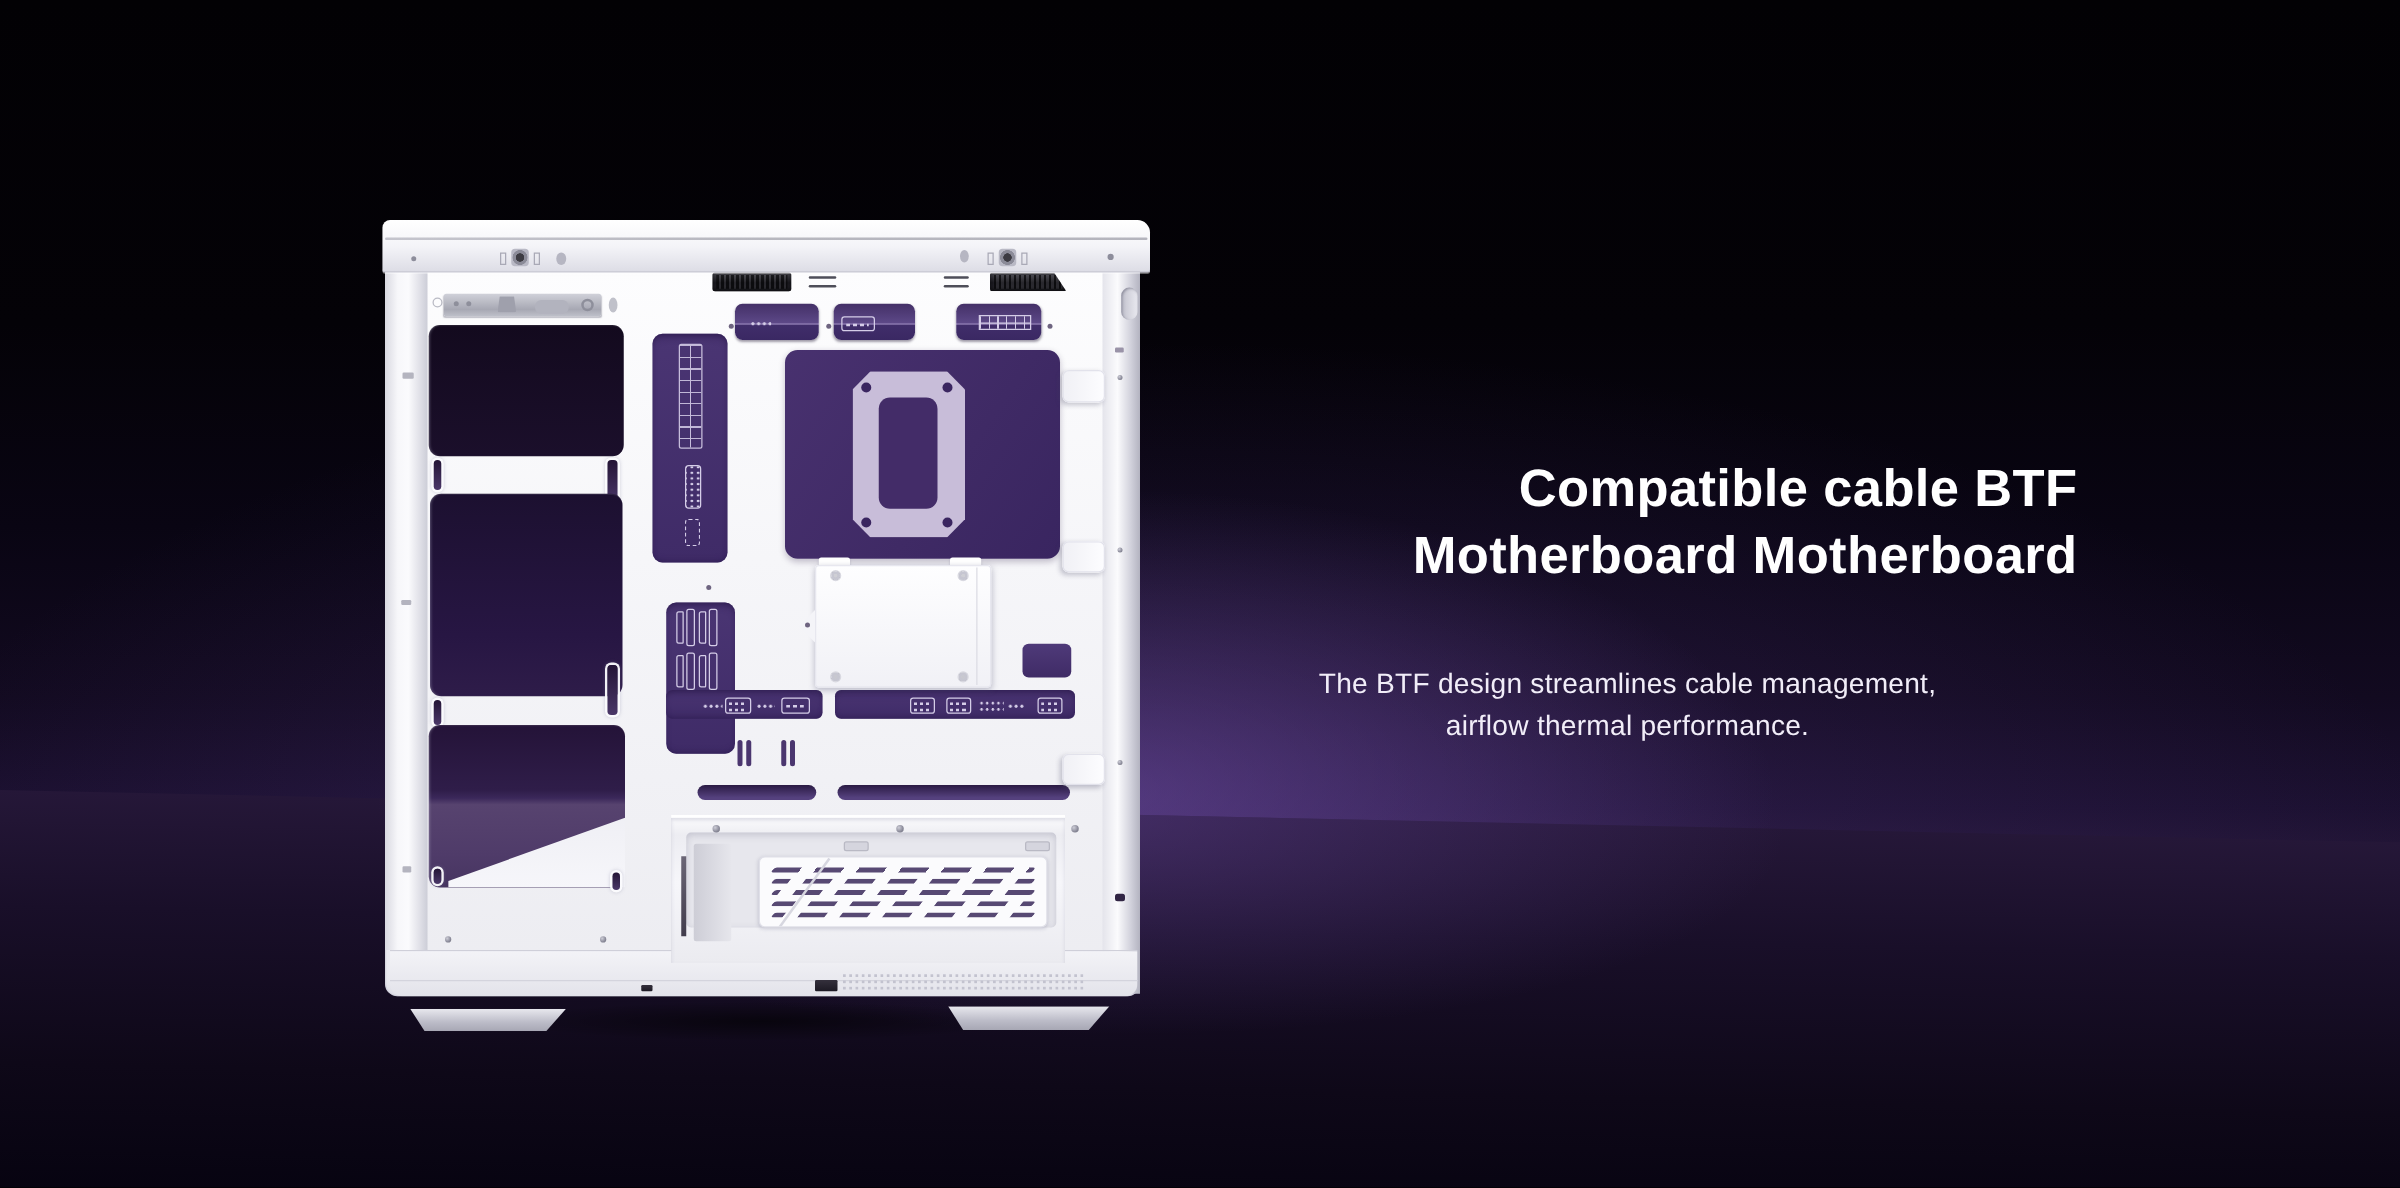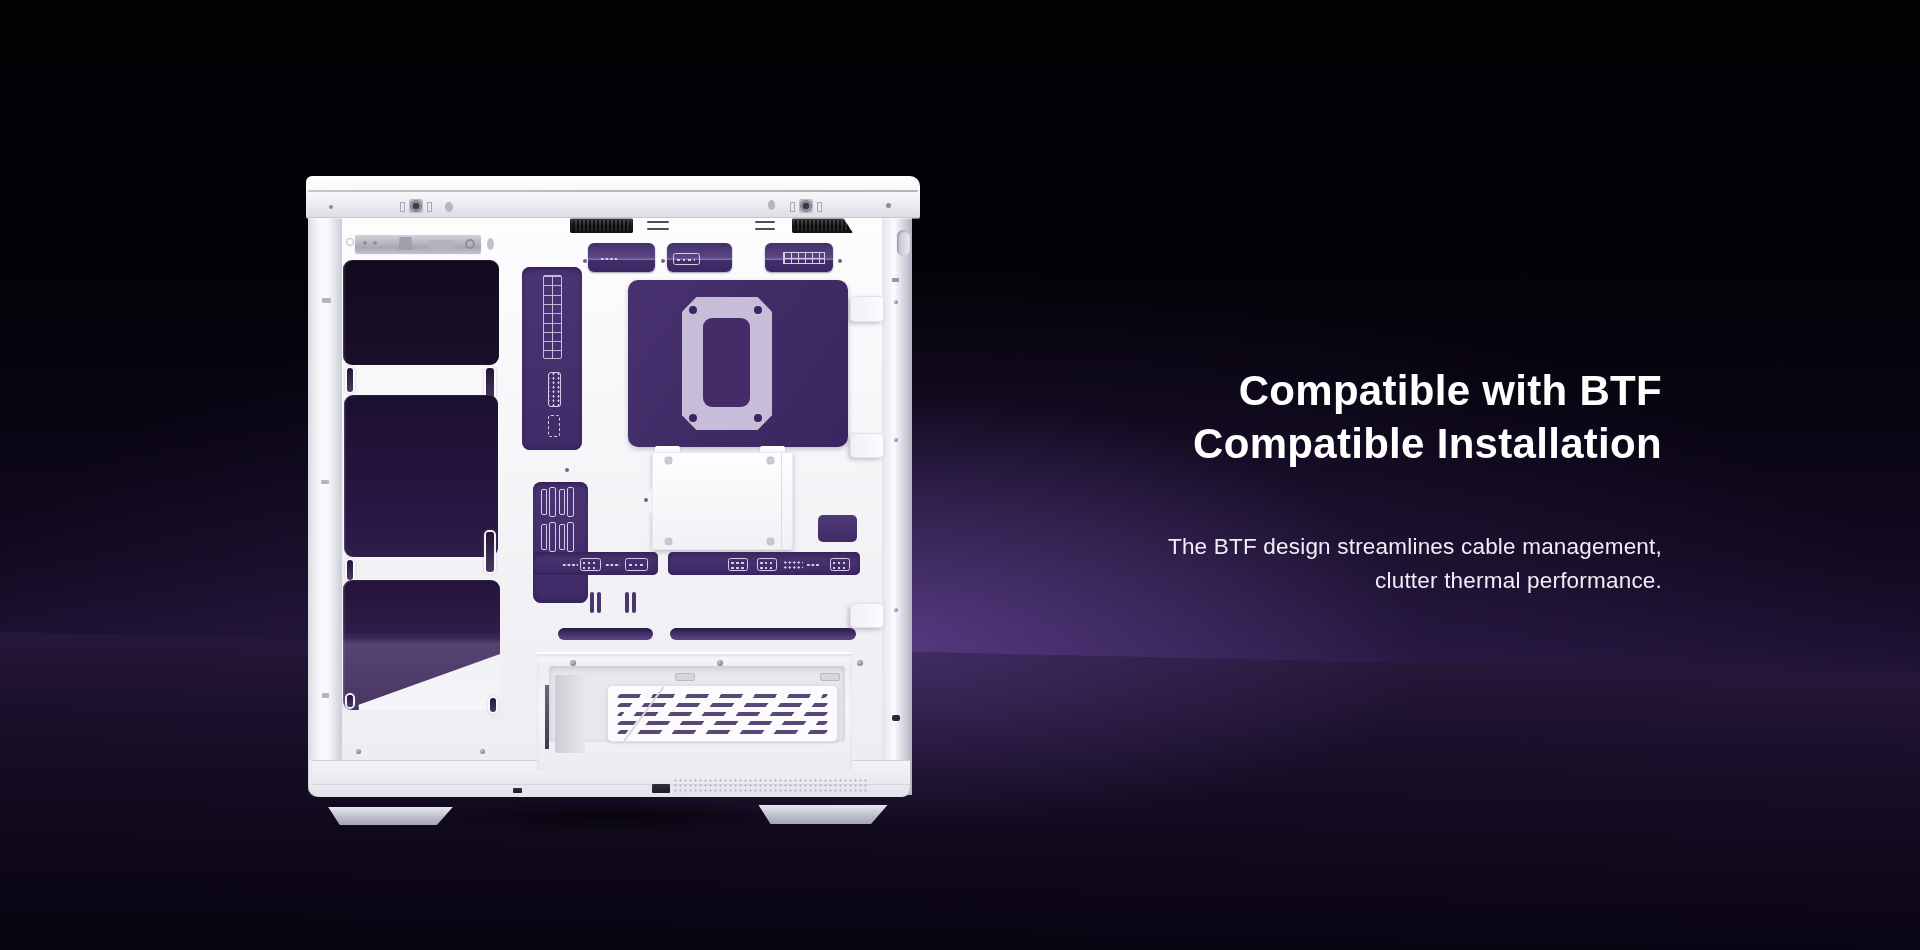--- a/index.html
+++ b/index.html
@@ -130,21 +130,21 @@
     box-shadow:inset 1px 1px 2px rgba(90,90,110,.5);}
 
   .lgbr{border:1.5px solid #a9a9b6;background:transparent;}
   .knob{border-radius:3px;background:radial-gradient(circle,#3c3b42 32%,#8b8b98 36% 58%,#b9b9c5 62%);}
   .goval{border-radius:50%;background:#b6b6c2;}
 
   
   .copy{position:absolute;right:258px;top:364px;width:720px;text-align:right;color:#fff;}
   .copy h1{margin:0;font-size:42px;line-height:53px;font-weight:700;letter-spacing:.3px;color:#ffffff;}
   .copy .bodytext{margin-top:60px;font-size:22.5px;line-height:34px;font-weight:400;color:#f1edf8;letter-spacing:.2px;}
-  .copy .bodytext div{display:block;}
+  .copy .bodytext div{display:block;text-align:center;}
 </style>
 </head>
 <body>
 
 <div class="scene">
   <div class="bg-top"></div>
   <div class="bg-bottom"></div>
   <div class="case-shadow"></div>
 
   <div class="case">
@@ -321,21 +321,21 @@
     <div class="goval" style="left:139px;top:28px;width:8px;height:10px;"></div>
     <div class="goval" style="left:462px;top:26px;width:7px;height:10px;"></div>
     <div class="lgbr" style="left:484px;top:28px;width:5px;height:10px;"></div>
     <div class="knob" style="left:493px;top:25px;width:14px;height:14px;"></div>
     <div class="lgbr" style="left:511px;top:28px;width:5px;height:10px;"></div>
     <div class="pdot" style="left:580px;top:29px;width:5px;height:5px;background:#8d8d9b;"></div>
   </div>
 
   <div class="copy">
     <h1>
-      <span style="display:block">Compatible with BTF</span>
-      <span style="display:block">Compatible Installation</span>
+      <span style="display:block">Compatible cable BTF</span>
+      <span style="display:block">Motherboard Motherboard</span>
     </h1>
     <div class="bodytext">
       <div>The BTF design streamlines cable management,</div>
-      <div>clutter thermal performance.</div>
+      <div>airflow thermal performance.</div>
     </div>
   </div>
 </div>
 
 </body></html>

